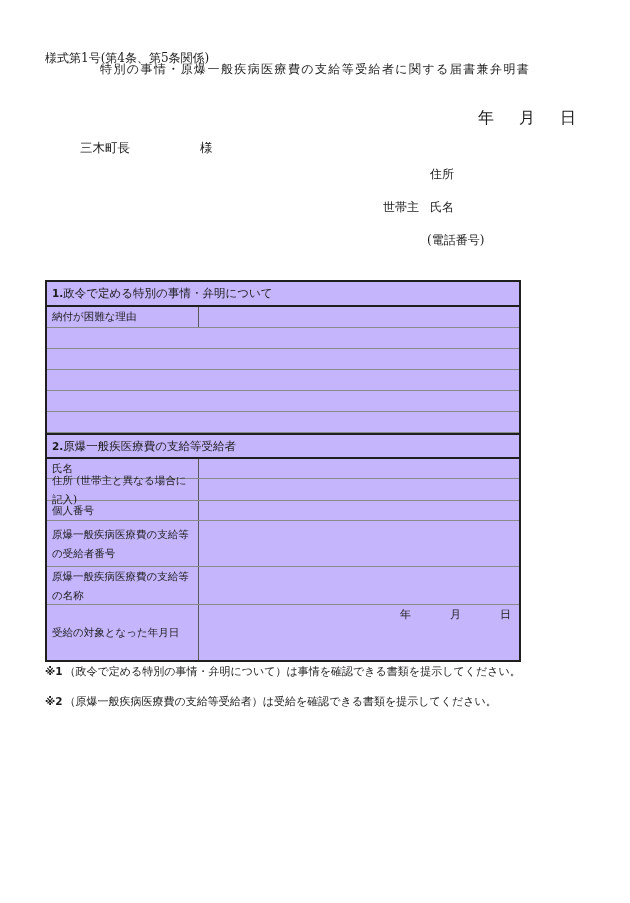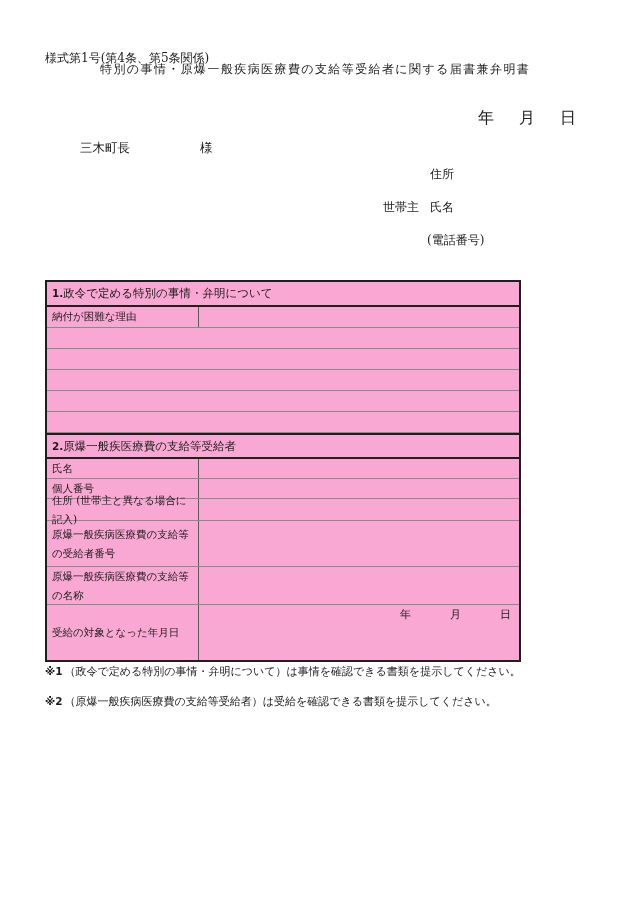--- a/index.html
+++ b/index.html
@@ -15,21 +15,21 @@
   .doc-title  { font-size:12px; letter-spacing:1.4px; }
   .date-line  { font-size:16px; }
   .date-line span { display:inline-block; }
   .date-line span + span { margin-left:25px; }
   .addressee  { font-size:12.5px; }
   .small-label{ font-size:12px; }
 
   
   .tbl {
     position:absolute; left:45px; top:280px; width:476px;
-    border:2px solid #1f1f1f; box-sizing:border-box; background:#f9a8d4;
+    border:2px solid #1f1f1f; box-sizing:border-box; background:#c4b5fd;
   }
   .trow { display:flex; border-bottom:1px solid #8a8a8a; box-sizing:border-box; }
   .tbl > .trow:last-child { border-bottom:none; }
   .sec {
     display:block; font-size:11.5px; line-height:1;
     padding:6px 0 5px 5px; border-bottom:2px solid #1f1f1f;
   }
   .sec.mid { border-top:2px solid #1f1f1f; }
   .sec .num { font-weight:bold; font-family:"DejaVu Sans","Liberation Sans",sans-serif; font-size:10.5px; }
   .lc {
@@ -94,30 +94,30 @@
       <span class="num">2.</span><span>原爆一般疾医療費の支給等受給者</span>
     </div>
 
     <div class="trow h20">
       <div class="lc">
           <span>氏名</span>
         </div>
       <div class="vc"></div>
     </div>
 
-    <div class="trow h20">
+    <div class="trow h22">
       <div class="lc">
-          <span>個人番号</span>
+          <span>住所 (世帯主と異なる場合に記入)</span>
         </div>
       <div class="vc"></div>
     </div>
 
-    <div class="trow h22">
+    <div class="trow h20">
       <div class="lc">
-          <span>住所 (世帯主と異なる場合に記入)</span>
+          <span>個人番号</span>
         </div>
       <div class="vc"></div>
     </div>
 
     <div class="trow h46">
       <div class="lc" style="white-space:normal;">
           <span>原爆一般疾病医療費の支給等の受給者番号</span>
         </div>
       <div class="vc"></div>
     </div>

